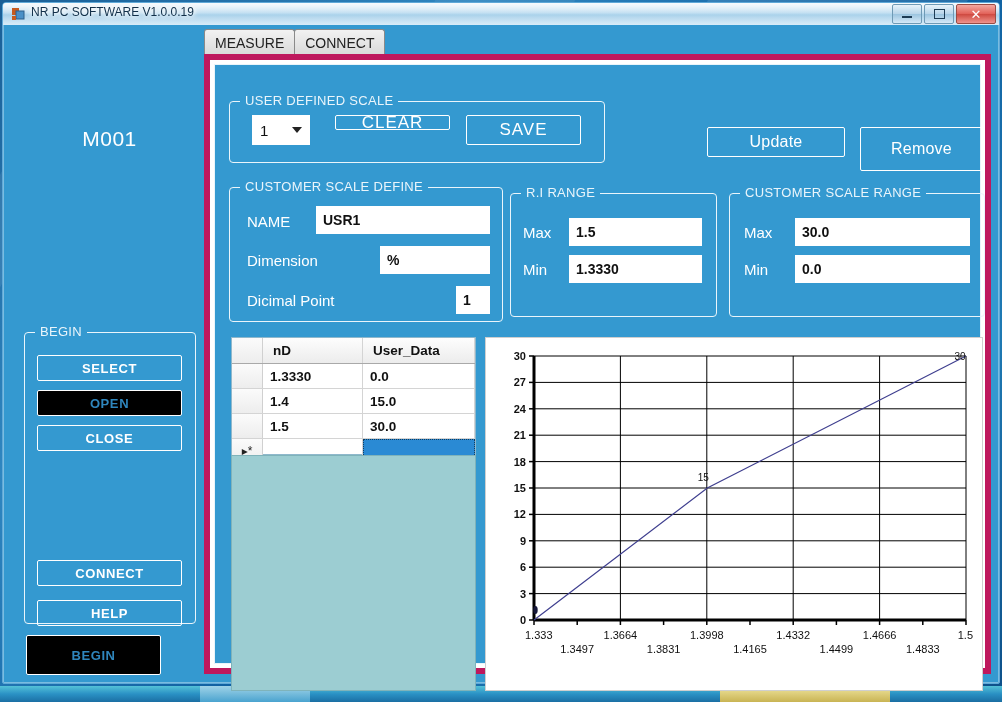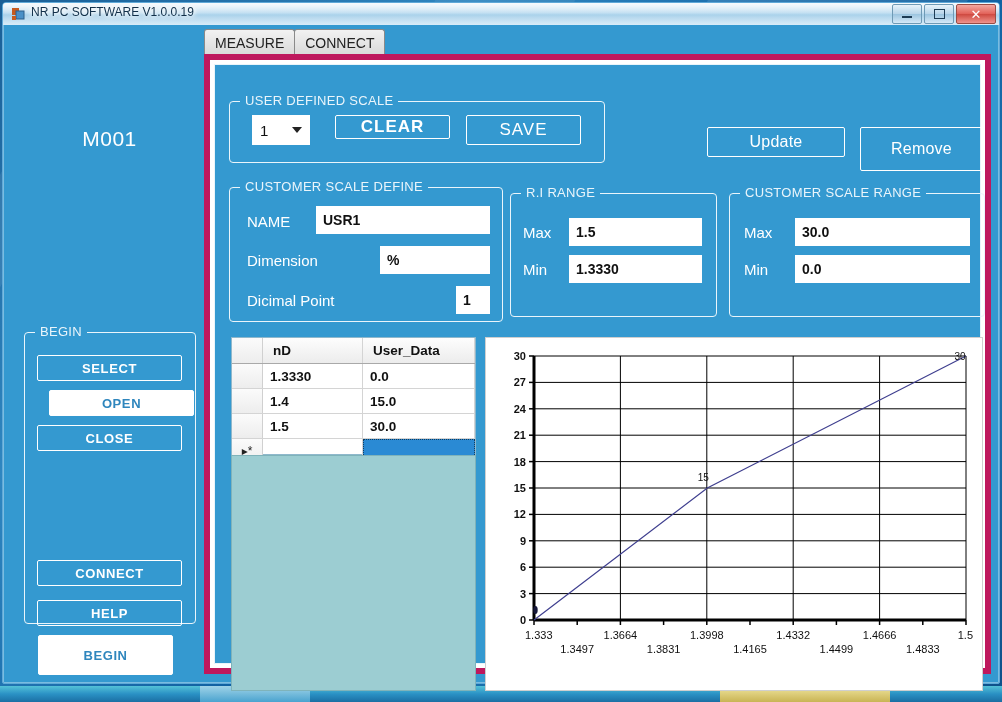--- a/index.html
+++ b/index.html
@@ -48,21 +48,21 @@
 
   
   .gbox{position:absolute;border:1px solid #eaf5fb;border-radius:4px;}
   .gbox>.glabel{position:absolute;top:-9px;left:10px;padding:0 5px;background:#3499d0;
     font-size:13px;color:#eaf5fb;letter-spacing:.3px;white-space:nowrap;}
 
   .btn{border:1px solid #ffffff;background:transparent;color:#ffffff;
     font-size:13px;font-weight:bold;letter-spacing:.6px;
     display:flex;align-items:center;justify-content:center;cursor:pointer;
     border-radius:2px;box-sizing:border-box;}
-  .btn.on{background:#ffffff;color:#2f86bd;margin-left:12px;}
+  .btn.on{background:#000000;color:#2f86bd;}
 
   
   .tabstrip{position:absolute;left:200px;top:3px;height:27px;display:flex;align-items:flex-end;}
   .tab{height:25px;padding:0 10px;display:flex;align-items:center;font-size:14px;
     color:#222;border:1px solid #8a8a8a;border-bottom:none;border-radius:3px 3px 0 0;
     background:linear-gradient(180deg,#f2f2f2,#d9d9d9);margin-right:-1px;cursor:pointer;}
   .tab.active{background:#ffffff;border-color:#9a9a9a;height:27px;color:#111;z-index:3;position:relative;}
 
   
   .page{position:absolute;left:200px;top:29px;right:7px;bottom:8px;
@@ -166,21 +166,21 @@
 
       <div class="page">
         <div class="pageinner">
 
           <div class="gbox" style="left:14px;top:36px;width:374px;height:60px;">
             <span class="glabel">USER DEFINED SCALE</span>
             <div class="combo" style="left:22px;top:13px;width:58px;height:30px;">
               <span>1</span>
               <span class="arrow"></span>
             </div>
-            <div class="btn" style="position:absolute;left:105px;top:13px;width:115px;height:24px;font-size:17px;font-weight:bold;letter-spacing:1px;">CLEAR</div>
+            <div class="btn" style="position:absolute;left:105px;top:13px;width:115px;height:15px;font-size:17px;font-weight:normal;letter-spacing:1px;">CLEAR</div>
             <div class="btn" style="position:absolute;left:236px;top:13px;width:115px;height:30px;font-size:17px;font-weight:normal;letter-spacing:1px;">SAVE</div>
           </div>
 
           <div class="btn" style="position:absolute;left:492px;top:62px;width:138px;height:30px;font-size:16px;font-weight:normal;letter-spacing:.2px;">Update</div>
           <div class="btn" style="position:absolute;left:645px;top:62px;width:123px;height:44px;font-size:16px;font-weight:normal;letter-spacing:.2px;">Remove</div>
 
           <div class="gbox" style="left:14px;top:122px;width:272px;height:133px;">
             <span class="glabel">CUSTOMER SCALE DEFINE</span>
             <span class="lbl" style="left:17px;top:25px;">NAME</span>
             <div class="tf" style="left:86px;top:18px;width:174px;height:28px;">USR1</div>

